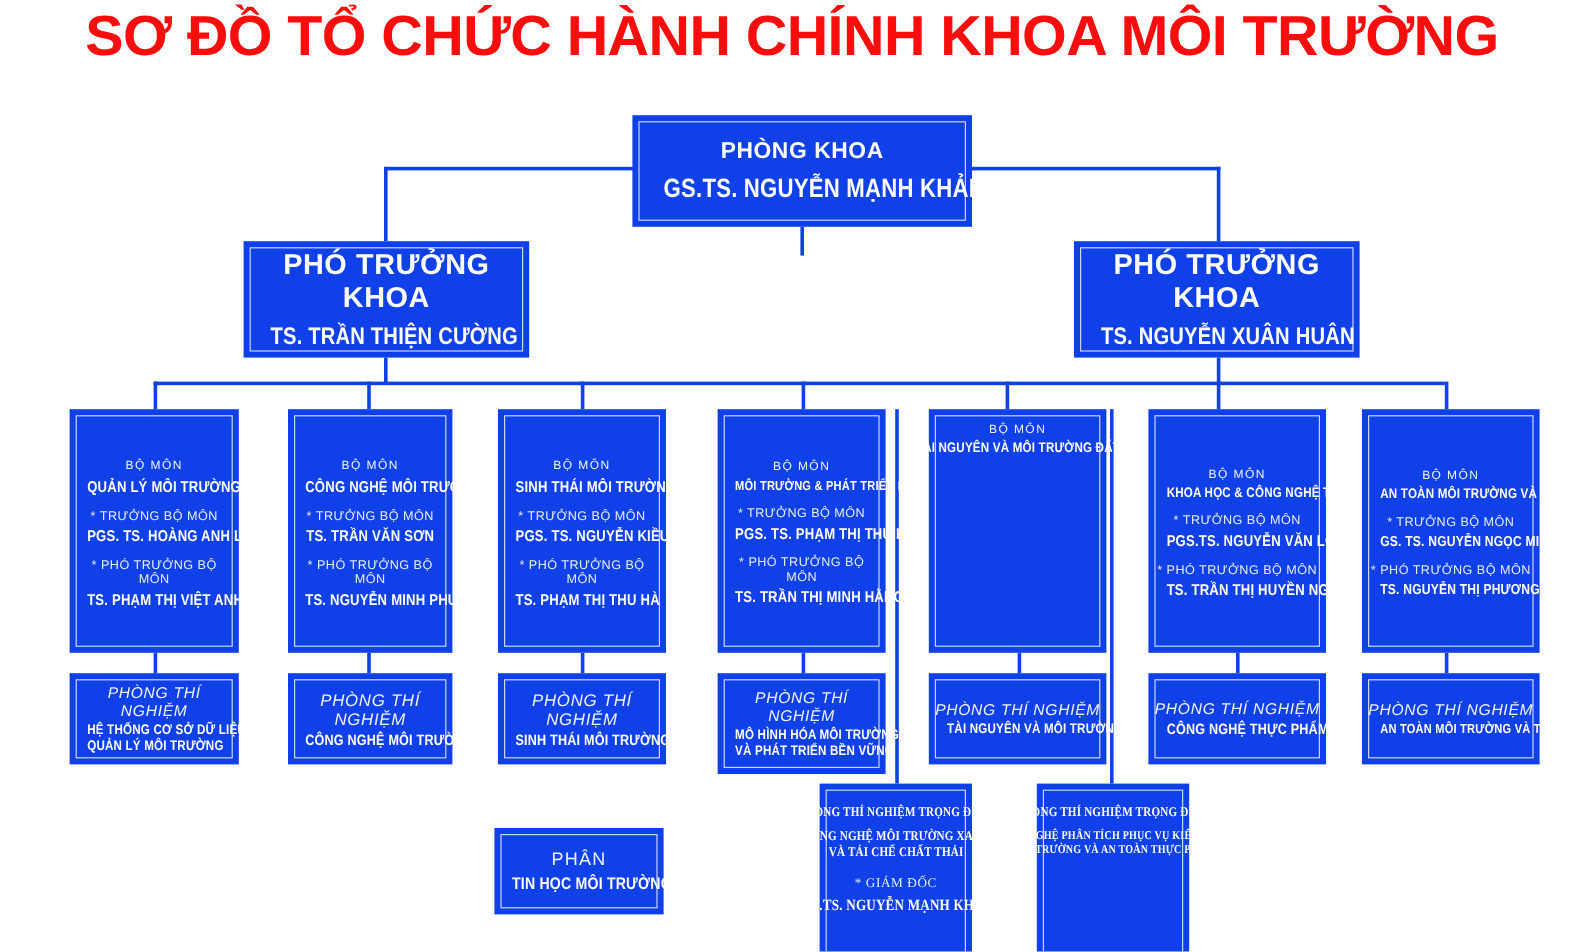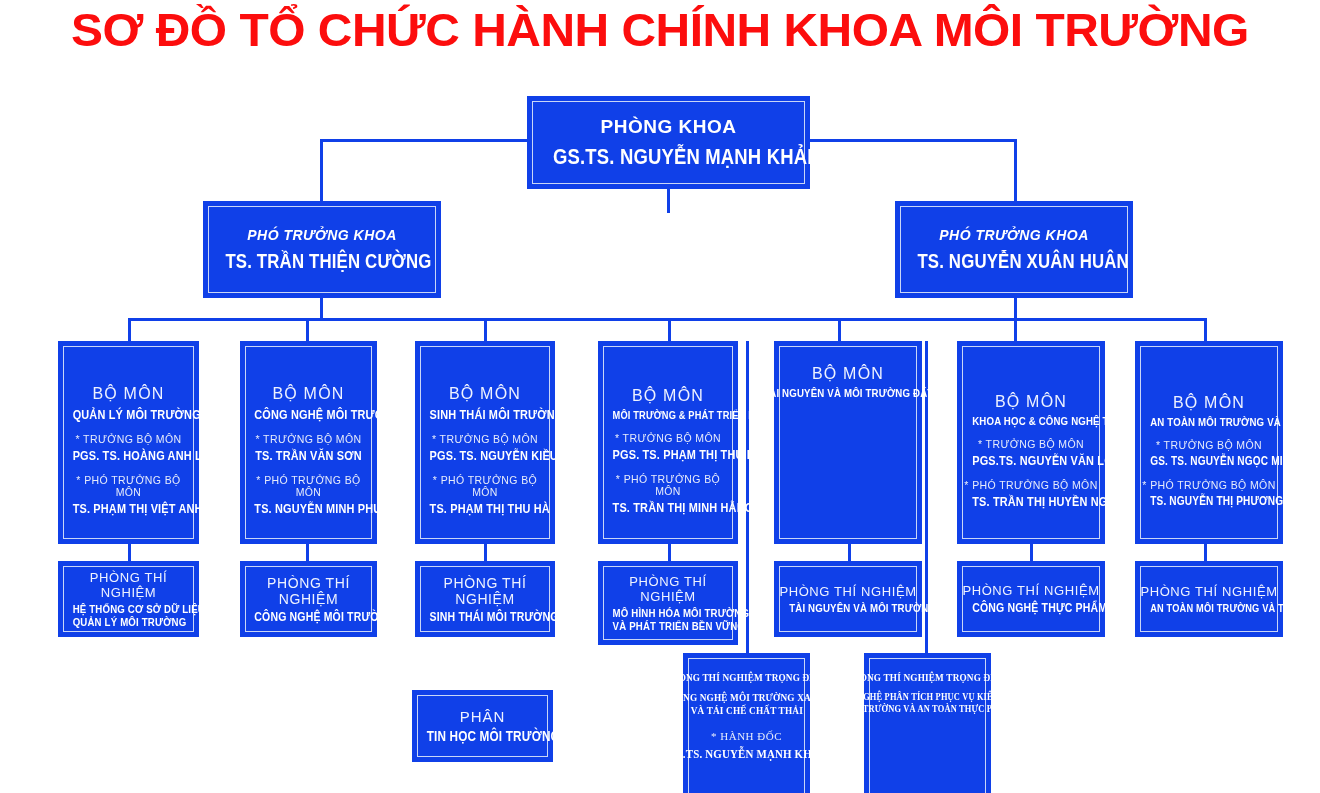--- a/index.html
+++ b/index.html
@@ -62,33 +62,33 @@
 
   
   .dean{left:527px;top:96px;width:283px;height:93px;}
   .dean .l1{font-size:19px;font-weight:bold;letter-spacing:0.5px;margin-bottom:6px;}
   .dean .l2{font-size:22px;}
 
   
   .vice{top:201px;width:238px;height:97px;}
   .vice.left{left:203px;}
   .vice.right{left:895px;}
-  .vice .l1{font-size:14px;font-weight:bold;letter-spacing:0.5px;margin-bottom:7px;font-style:italic;}
+  .vice .l1{font-size:24px;font-weight:bold;letter-spacing:0.5px;margin-bottom:7px;}
   .vice .l2{font-size:20px;}
 
   
   .dept{top:341px;height:203px;}
-  .dept .head{font-size:16px;letter-spacing:1.2px;margin-top:16px;}
+  .dept .head{font-size:10px;letter-spacing:1.2px;margin-top:4px;}
   .dept .unit{font-size:13px;margin-top:4px;}
   .dept .rolelbl{font-size:10.5px;letter-spacing:0.4px;margin-top:11px;text-align:center;}
   .dept .person{font-size:13px;margin-top:3px;}
 
   
   .lab{top:561px;height:76px;}
-  .lab .head{font-size:14px;letter-spacing:0.6px;}
+  .lab .head{font-size:14px;letter-spacing:0.6px;font-style:italic;}
   .lab .unit{font-size:12.5px;margin-top:3px;}
   .lab .unit2{font-size:12.5px;margin-top:1px;}
 
   
   .keylab{top:653px;height:160px;font-family:Liberation Serif, serif;}
   .keylab .head{font-size:11px;letter-spacing:0.2px;margin-top:8px;}
   .keylab .unit{font-size:11px;margin-top:8px;}
   .keylab .unit2{font-size:11px;margin-top:1px;}
   .keylab .rolelbl{font-size:11px;margin-top:14px;letter-spacing:0.5px;}
   .keylab .person{font-size:13px;margin-top:4px;}
@@ -302,21 +302,21 @@
       <div class="unit cond" style="font-size:11px;">AN TOÀN MÔI TRƯỜNG VÀ THỰC PHẨM</div>
     </div>
   </div>
 
   <div class="node keylab" style="left:683px;width:127px;">
     <div class="inner"></div>
     <div class="content" style="display:flex;flex-direction:column;align-items:center;justify-content:flex-start;height:100%;padding-top:10px;">
       <div class="head cond">PHÒNG THÍ NGHIỆM TRỌNG ĐIỂM</div>
       <div class="unit cond">CÔNG NGHỆ MÔI TRƯỜNG XANH</div>
       <div class="unit2 cond">VÀ TÁI CHẾ CHẤT THẢI</div>
-      <div class="rolelbl star">* HÀNH ĐỐC</div>
+      <div class="rolelbl star">* GIÁM ĐỐC</div>
       <div class="person cond">GS.TS. NGUYỄN MẠNH KHẢI</div>
     </div>
   </div>
 
   <div class="node keylab" style="left:864px;width:127px;">
     <div class="inner"></div>
     <div class="content" style="display:flex;flex-direction:column;align-items:center;justify-content:flex-start;height:100%;padding-top:10px;">
       <div class="head cond">PHÒNG THÍ NGHIỆM TRỌNG ĐIỂM</div>
       <div class="unit cond" style="font-size:10px;">CÔNG NGHỆ PHÂN TÍCH PHỤC VỤ KIỂM ĐỊNH</div>
       <div class="unit2 cond" style="font-size:10px;">MÔI TRƯỜNG VÀ AN TOÀN THỰC PHẨM</div>

